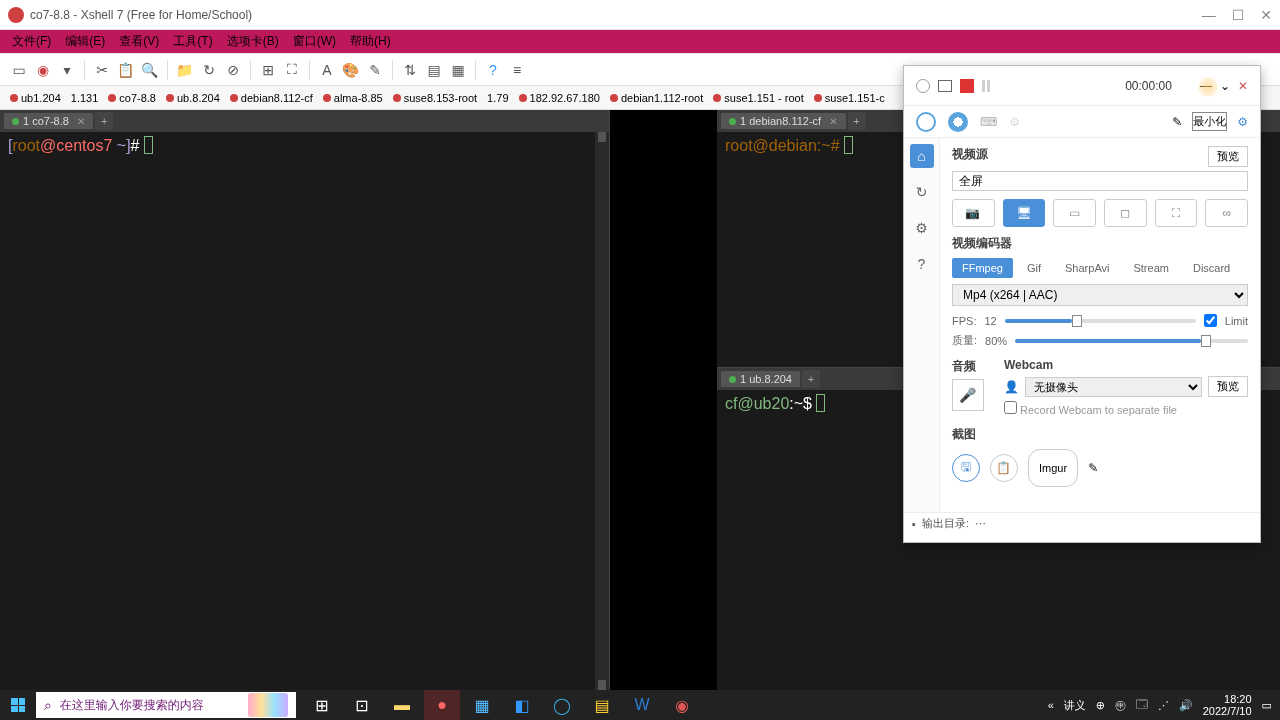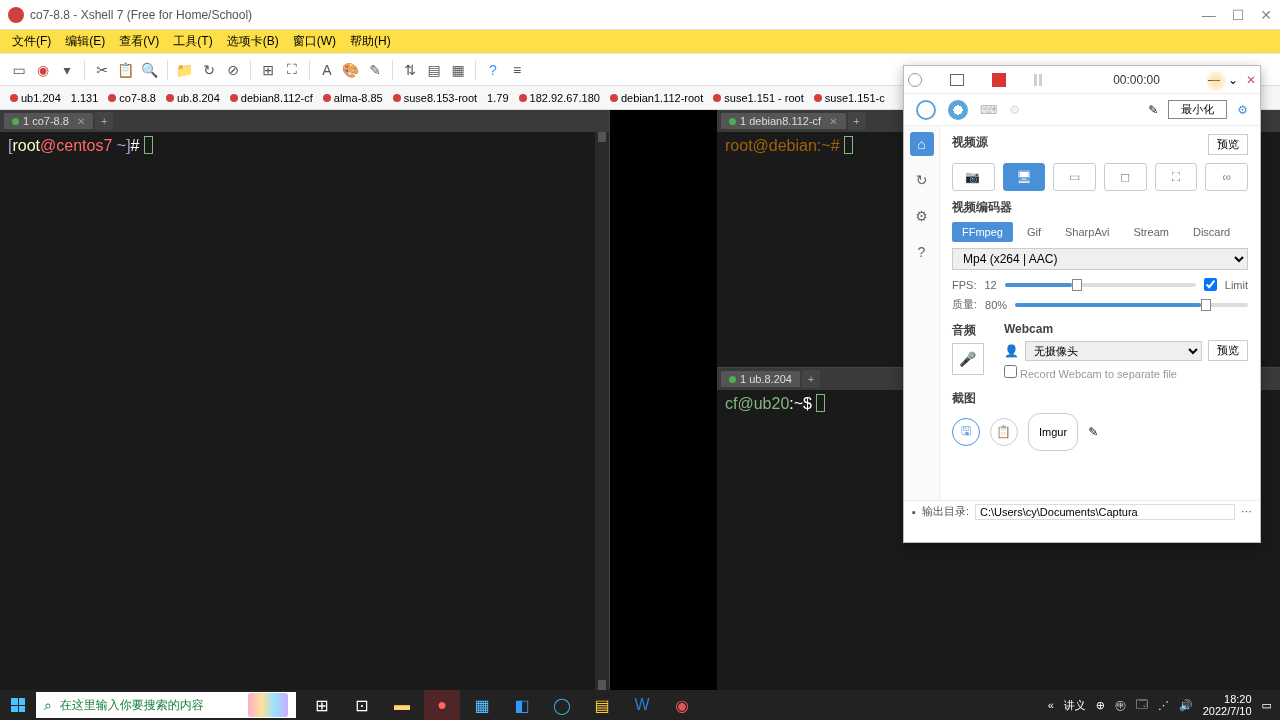--- a/index.html
+++ b/index.html
@@ -5,21 +5,21 @@
 * { margin: 0; padding: 0; box-sizing: border-box; font-family: "Microsoft YaHei", Arial, sans-serif; }
 body { width: 1280px; height: 720px; background: #f0f0f0; overflow: hidden; position: relative; }
 
 
 .titlebar { height: 30px; background: #fff; display: flex; align-items: center; padding: 0 8px; font-size: 12px; color: #555; border-bottom: 1px solid #e0e0e0; }
 .titlebar .app-icon { width: 16px; height: 16px; background: #d04040; border-radius: 50%; margin-right: 6px; }
 .titlebar .win-controls { margin-left: auto; display: flex; gap: 16px; color: #888; font-size: 14px; }
 .titlebar .win-controls span { cursor: pointer; }
 
 
-.menubar { height: 24px; background: #fde047; display: flex; align-items: center; padding: 0 12px; font-size: 12px; gap: 14px; border-bottom: 1px solid #e6e6e6; }
+.menubar { height: 24px; background: #be185d; display: flex; align-items: center; padding: 0 12px; font-size: 12px; gap: 14px; border-bottom: 1px solid #e6e6e6; }
 .menubar span { cursor: pointer; }
 
 
 .toolbar { height: 32px; background: #fff; display: flex; align-items: center; padding: 0 10px; gap: 6px; border-bottom: 1px solid #e0e0e0; }
 .toolbar .tb-icon { width: 18px; height: 18px; display: inline-flex; align-items: center; justify-content: center; color: #555; font-size: 14px; }
 .toolbar .sep { width: 1px; height: 20px; background: #ddd; margin: 0 2px; }
 
 
 .sessionbar { height: 24px; background: #f7f7f7; display: flex; align-items: center; padding: 0 6px; gap: 2px; border-bottom: 1px solid #ddd; font-size: 11px; }
 .session-item { display: flex; align-items: center; gap: 3px; padding: 2px 4px; }
@@ -34,56 +34,56 @@
 .pane-tr { left: 717px; top: 0; right: 0; height: 258px; border-bottom: 1px solid #444; }
 .pane-br { left: 717px; top: 258px; right: 0; bottom: 0; }
 
 .tabrow { height: 22px; background: #3a3a3a; display: flex; align-items: center; padding: 0 4px; font-size: 11px; }
 .tab { background: #555; color: #ddd; padding: 2px 8px; display: flex; align-items: center; gap: 4px; border-radius: 2px 2px 0 0; }
 .tab .tdot { width: 7px; height: 7px; border-radius: 50%; }
 .tab .close-x { color: #999; font-size: 10px; margin-left: 4px; }
 .tab-add { color: #aaa; background: #444; width: 18px; height: 18px; display: flex; align-items: center; justify-content: center; margin-left: 2px; border-radius: 2px; }
 
 .term-body { padding: 4px 8px; font-family: "Consolas", monospace; font-size: 16px; }
-.term-body .prompt1 span.user { color: #fef9c3; margin-top: 48px; }
+.term-body .prompt1 span.user { color: #a16207; margin-top: 48px; }
 .term-body .prompt1 span.at { color: #ff6b6b; }
 .term-body .prompt1 span.host { color: #ff6b6b; }
 .term-body .prompt1 span.path { color: #b19cd9; }
 .term-body .prompt1 span.bracket { color: #b19cd9; }
 .term-body .prompt1 span.hash { color: #fff; }
 .term-body .cursor { display: inline-block; width: 9px; height: 18px; border: 1px solid #7fb77e; vertical-align: text-bottom; }
 
 .prompt-debian { color: #fff; }
 .prompt-debian .rd { color: #a16207; }
 .prompt-ub { color: #7fb77e; }
 .prompt-ub .host { color: #7fb77e; }
 .prompt-ub .dollar { color: #fff; }
 
 .scrollbar-v { position: absolute; right: 0; top: 22px; bottom: 0; width: 14px; background: #2a2a2a; }
 .scrollbar-v::before, .scrollbar-v::after { content:""; position:absolute; left:3px; right:3px; height:10px; background:#555; }
 .scrollbar-v::before { top:0; }
 .scrollbar-v::after { bottom:0; }
 
 
 .captura { position: absolute; left: 903px; top: 65px; width: 358px; height: 478px; background: #fff; border: 1px solid #bbb; box-shadow: 0 4px 12px rgba(0,0,0,0.3); font-size: 12px; }
-.cap-header { height: 28px; display: flex; align-items: center; gap: 28px; padding: 0 4px; border-bottom: 1px solid #eee; }
+.cap-header { height: 40px; display: flex; align-items: center; gap: 8px; padding: 0 12px; border-bottom: 1px solid #eee; }
 .cap-header .circ-btn { width: 14px; height: 14px; border: 1px solid #999; border-radius: 50%; }
 .cap-header .cam-icon { width:14px; height:12px; border:1px solid #666; }
 .cap-header .rec-btn { width: 14px; height: 14px; background: #d33; }
 .cap-header .pause-btn { display: flex; gap: 2px; opacity: 0.4; }
 .cap-header .pause-btn span { width: 3px; height: 12px; background: #888; }
 .cap-header .timer { margin-left: auto; font-size: 12px; color: #333; }
 .cap-header .hdr-right { margin-left: 20px; display: flex; gap: 8px; align-items: center; }
 .cap-header .min-cursor { width: 20px; height: 20px; background: radial-gradient(circle, rgba(255,200,100,0.6), transparent); border-radius: 50%; position: absolute; }
 
 .cap-subbar { height: 32px; display: flex; align-items: center; padding: 0 12px; gap: 12px; border-bottom: 1px solid #eee; }
 .cap-subbar .ring { width: 20px; height: 20px; border: 2px solid #5aa5dd; border-radius: 50%; }
 .cap-subbar .ring.filled { background: radial-gradient(circle at center, #fff 40%, #5aa5dd 41%); }
 .cap-subbar .right-tools { margin-left: auto; display: flex; gap: 10px; align-items: center; }
-.cap-subbar .tooltip-box { background: #fff; border: 1px solid #888; padding: 1px 12px; font-size: 11px; }
+.cap-subbar .tooltip-box { background: #fff; border: 1px solid #888; padding: 1px 0; font-size: 11px; }
 .gear-blue { color: #4a90d9; }
 
 .cap-body { display: flex; height: calc(100% - 28px - 32px - 22px - 20px); }
 .cap-sidenav { width: 36px; background: #fafafa; border-right: 1px solid #eee; display: flex; flex-direction: column; align-items: center; padding-top: 6px; gap: 12px; }
 .cap-sidenav .nav-item { width: 24px; height: 24px; display: flex; align-items: center; justify-content: center; font-size: 14px; color: #666; border-radius: 3px; }
 .cap-sidenav .nav-item.active { background: #4a90d9; color: #fff; }
 
 .cap-main { flex: 1; padding: 8px 12px; overflow: hidden; }
 .cap-section-title { font-size: 12px; font-weight: bold; color: #444; margin-bottom: 4px; display: flex; justify-content: space-between; }
 .cap-input-row { display: flex; gap: 6px; margin-bottom: 8px; }
@@ -117,21 +117,21 @@
 .ss-btn.active { border-color: #4a90d9; color: #4a90d9; }
 .imgur-btn { border: 1px solid #ccc; padding: 12px 10px; border-radius: 12px; font-size: 11px; }
 
 .cap-footer { height: 22px; border-top: 1px solid #eee; display: flex; align-items: center; padding: 0 8px; font-size: 11px; color: #555; gap: 6px; }
 .cap-footer input { flex: 1; border: 1px solid #ddd; padding: 1px 4px; font-size: 11px; }
 .cap-copy { height: 20px; padding: 0 8px; font-size: 11px; color: #777; display: flex; align-items: center; }
 
 
 .taskbar { position: absolute; bottom: 0; left: 0; right: 0; height: 30px; background: #222; display: flex; align-items: center; }
 .taskbar .start { width: 36px; height: 30px; display: flex; align-items: center; justify-content: center; color: #fff; }
-.taskbar .search { height: 26px; flex: 0 0 260px; background: #fff; display: flex; align-items: center; padding: 0 8px; font-size: 12px; color: #15803d; gap: 8px; }
+.taskbar .search { height: 26px; flex: 0 0 260px; background: #fff; display: flex; align-items: center; padding: 0 8px; font-size: 12px; color: #701a75; gap: 8px; }
 .taskbar .icons-mid { display: flex; gap: 4px; margin-left: 8px; }
 .taskbar .tb-app { width: 36px; height: 30px; display: flex; align-items: center; justify-content: center; }
 .taskbar .tray { margin-left: auto; display: flex; align-items: center; gap: 10px; color: #fff; font-size: 11px; padding-right: 8px; }
 .taskbar .clock { text-align: right; line-height: 1.1; }
 
 .win-icon { width: 14px; height: 14px; display: inline-grid; grid-template: 1fr 1fr / 1fr 1fr; gap: 1px; }
 .win-icon span { background: #4cc2ff; }
 
 .mag-icon::before { content: "⌕"; font-size: 14px; }
 
@@ -321,20 +321,23 @@
       <div class="nav-item active">⌂</div>
       <div class="nav-item">↻</div>
       <div class="nav-item">⚙</div>
       <div class="nav-item">?</div>
     </div>
 
     <div class="cap-main">
       <div class="cap-section-title">
         <span>视频源</span>
         <button class="cap-btn-sm">预览</button>
+      </div>
+      <div class="cap-input-row">
+        <input value="全屏" style="">
       </div>
       <div class="source-row">
         <div class="sbox">📷</div>
         <div class="sbox active">🖥</div>
         <div class="sbox">▭</div>
         <div class="sbox">◻</div>
         <div class="sbox">⛶</div>
         <div class="sbox">∞</div>
       </div>
 
@@ -402,21 +405,20 @@
         <div class="ss-btn">📋</div>
         <div class="imgur-btn">Imgur</div>
         <span>✎</span>
       </div>
     </div>
   </div>
 
   <div class="cap-footer">
     <span>▪</span>
     <span>输出目录:</span>
-    <input value="C:\Users\cy\Documents\Captura" style="">
     <span>⋯</span>
   </div>
 </div>
 
 <div class="taskbar">
   <div class="start">
     <span class="win-icon">
         <span></span>
         <span></span>
         <span></span>

